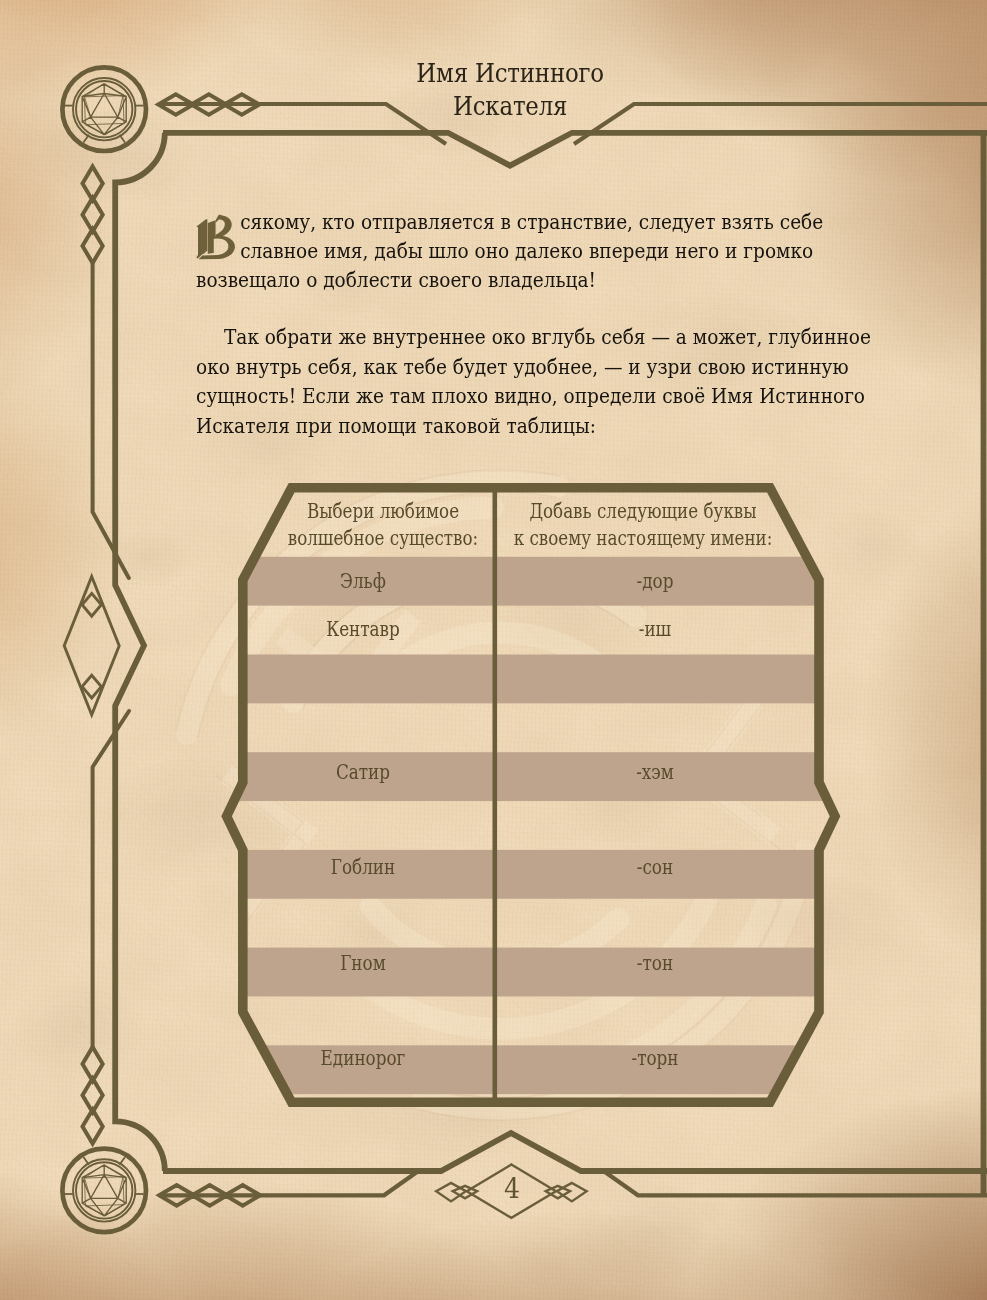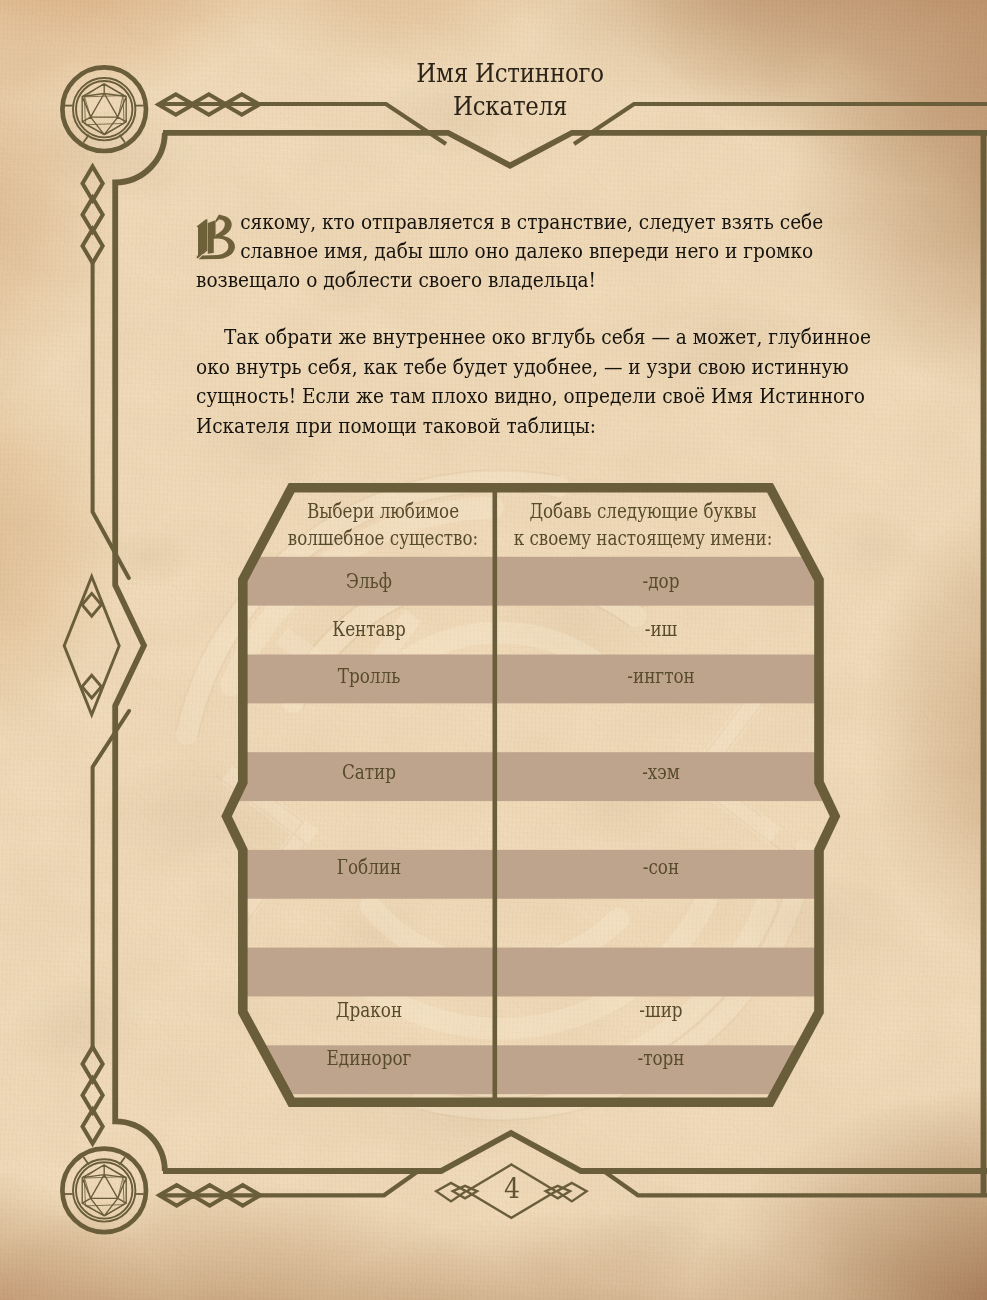--- a/index.html
+++ b/index.html
@@ -81,21 +81,21 @@
   transform:scaleX(0.9033) scaleY(0.9033);transform-origin:0 0;}
 #body-copy .para{margin:0;}
 #body-copy .para2{margin-top:31px;text-indent:31px;}
 .dropcap{float:left;width:50.9px;height:59.8px;margin:2px 2px 0 -4px;}
 .dropcap svg{display:block;}
 
 #table-text{position:absolute;left:0;top:0;width:987px;height:1300px;
   font-family:"DejaVu Serif Condensed","DejaVu Serif",serif;color:#4B4228;padding-left:12px;}
 #table-text .th{position:absolute;text-align:center;font-size:20.6px;line-height:27.8px;color:#574B2C;
   transform:scaleX(0.903);transform-origin:center top;}
-#table-text .tr{position:absolute;left:169px;width:584px;display:flex;}
+#table-text .tr{position:absolute;left:163px;width:584px;display:flex;}
 #table-text .td{display:flex;align-items:center;justify-content:center;font-size:20.7px;color:#574B2C;
   transform:scaleX(0.903);}
 #table-text .c1{width:400px;}
 #table-text .c2{width:184px;}
 #page-number{position:absolute;left:462px;top:1175px;width:100px;text-align:center;
   font-family:"DejaVu Serif Condensed","DejaVu Serif",serif;font-size:28px;line-height:28px;
   color:#5E5333;}
 #fibres{opacity:.40;mix-blend-mode:multiply;
  background-image:
   repeating-linear-gradient(92deg, rgba(150,112,76,.09) 0 1px, rgba(0,0,0,0) 1px 4px),
@@ -203,35 +203,31 @@
       <div class="th" style="left:183px;top:497.5px;width:400px;"><span>Выбери любимое</span><br><span>волшебное существо:</span></div>
       <div class="th" style="left:443px;top:497.5px;width:400px;"><span>Добавь следующие буквы</span><br><span>к своему настоящему имени:</span></div>
       <div class="tr" style="top:566.00px;height:30px">
         <div class="td c1">Эльф</div>
         <div class="td c2">-дор</div>
       </div>
       <div class="tr" style="top:613.70px;height:30px">
         <div class="td c1">Кентавр</div>
         <div class="td c2">-иш</div>
       </div>
-      <div class="tr" style="top:661.40px;height:30px">
-        <div class="td c1">Тролль</div>
-        <div class="td c2">-ингтон</div>
-      </div>
       <div class="tr" style="top:756.80px;height:30px">
         <div class="td c1">Сатир</div>
         <div class="td c2">-хэм</div>
       </div>
       <div class="tr" style="top:852.20px;height:30px">
         <div class="td c1">Гоблин</div>
         <div class="td c2">-сон</div>
       </div>
-      <div class="tr" style="top:995.30px;height:30px">
-        <div class="td c1">Дракон</div>
-        <div class="td c2">-шир</div>
+      <div class="tr" style="top:947.60px;height:30px">
+        <div class="td c1">Гном</div>
+        <div class="td c2">-тон</div>
       </div>
       <div class="tr" style="top:1043.00px;height:30px">
         <div class="td c1">Единорог</div>
         <div class="td c2">-торн</div>
       </div>
     </div>
 
   <div id="page-number">4</div>
 
   <div id="body-copy">

